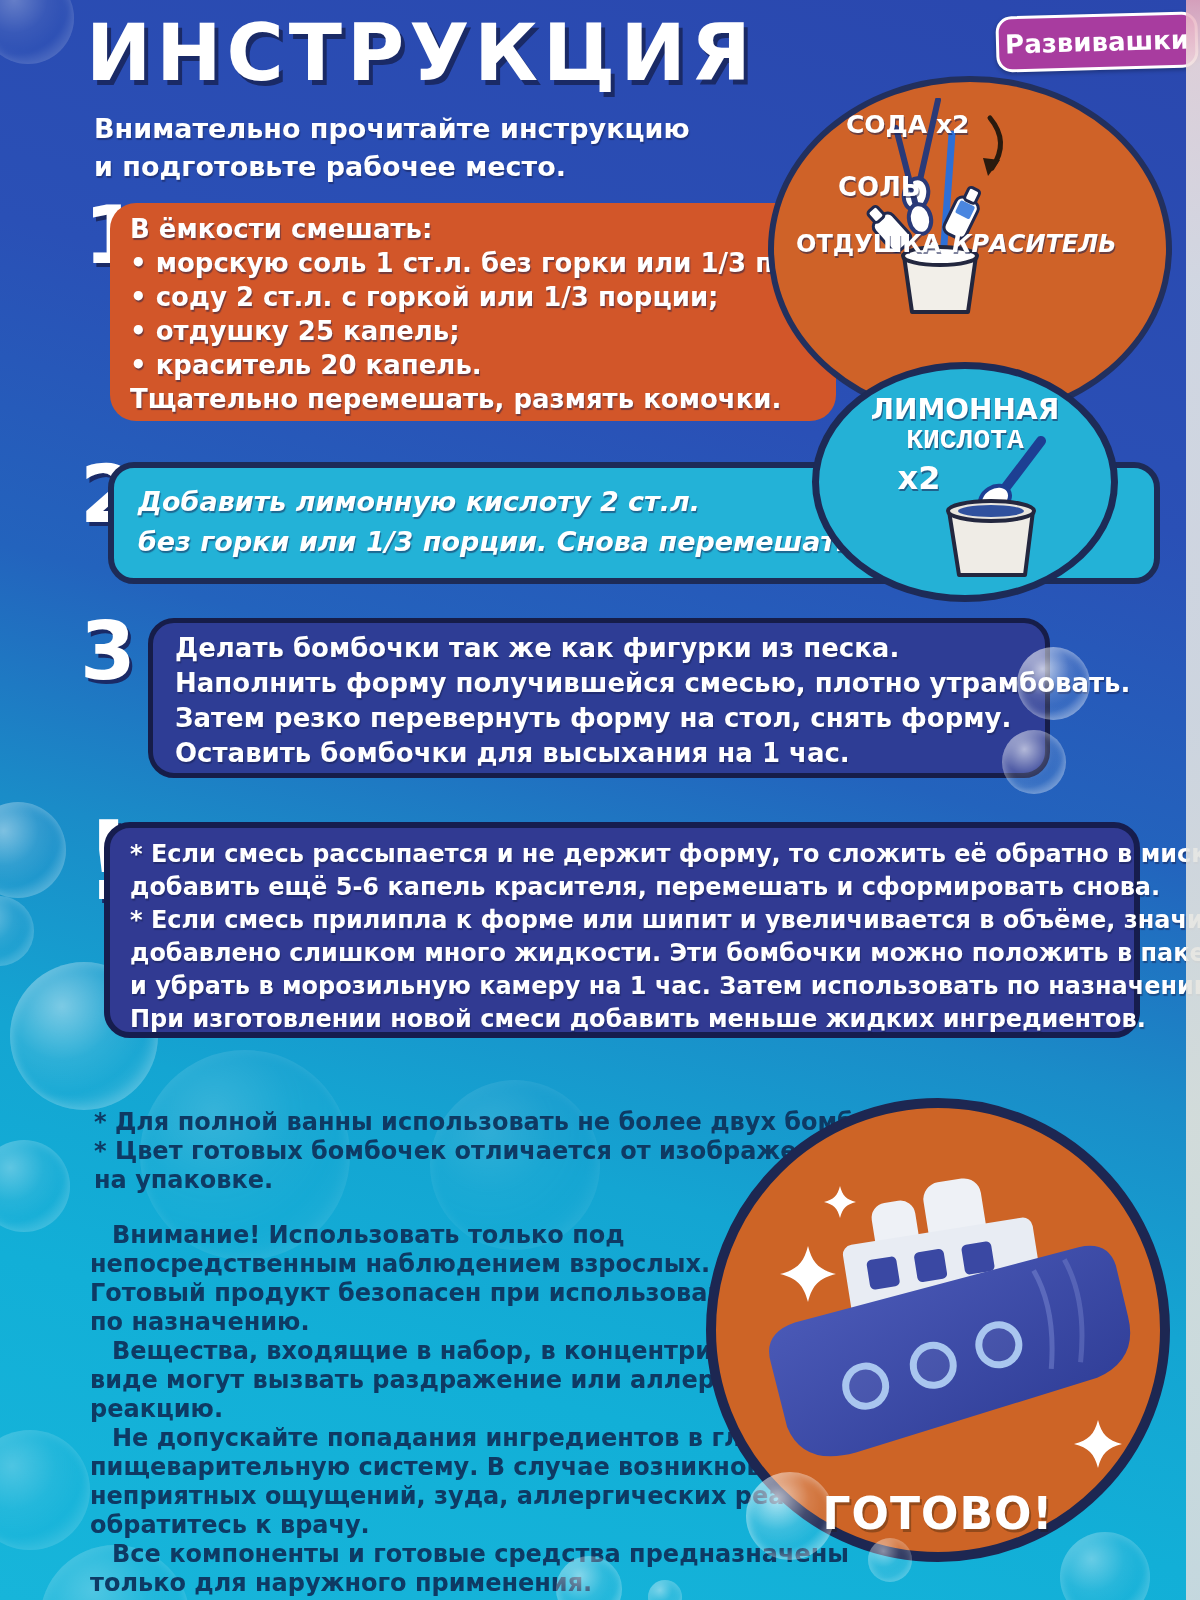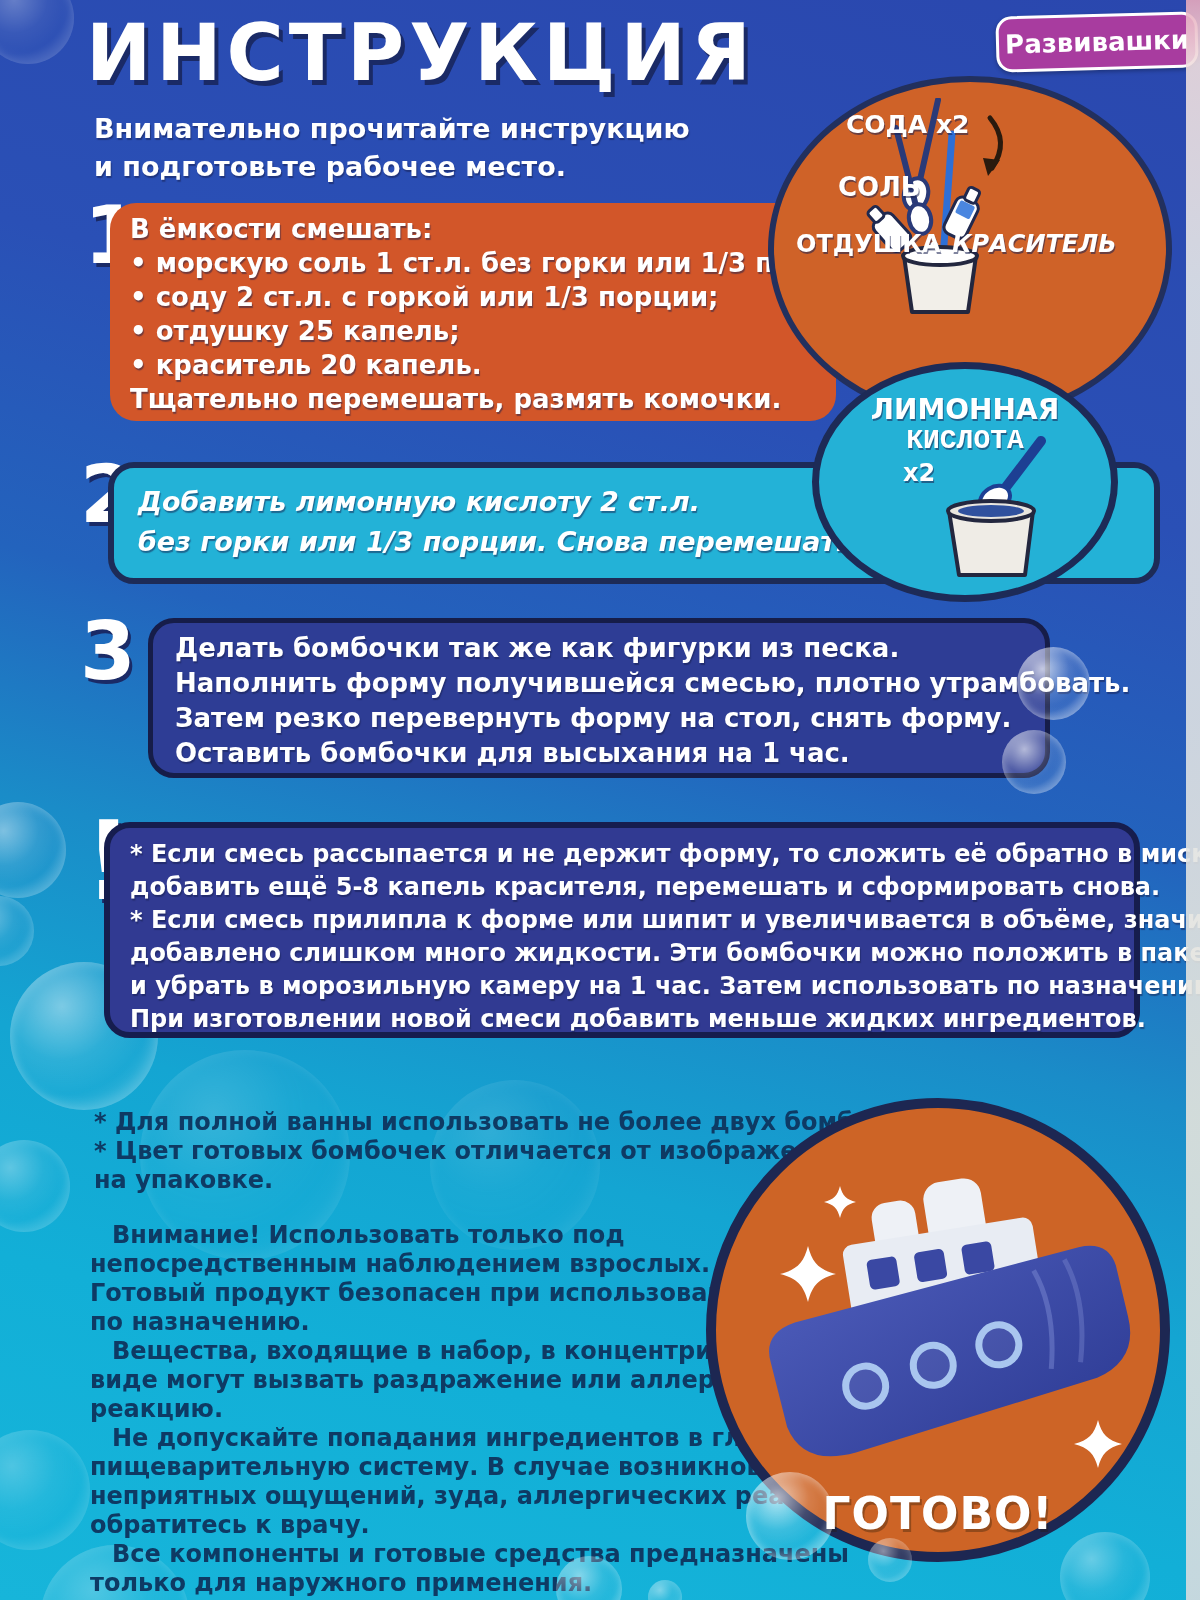--- a/index.html
+++ b/index.html
@@ -114,37 +114,37 @@
         <ellipse cx="66" cy="64" rx="16" ry="12" fill="#fff" stroke="#1d3f93" stroke-width="4" transform="rotate(-32 66 64)"></ellipse>
       </g>
       <g>
         <path d="M20,76 L104,76 L96,140 L30,140 Z" fill="#efece6" stroke="#23273f" stroke-width="4" stroke-linejoin="round"></path>
         <ellipse cx="62" cy="76" rx="43" ry="10" fill="#e9e6df" stroke="#23273f" stroke-width="4"></ellipse>
         <ellipse cx="62" cy="76" rx="33" ry="6" fill="#30519e"></ellipse>
       </g>
     </svg>
     <div class="abs clabel" style="left:0;top:24px;width:100%;text-align:center;font-size:28px;">ЛИМОННАЯ</div>
     <div class="abs clabel" style="left:0;top:56px;width:100%;text-align:center;font-size:28px;font-family:Liberation Mono, monospace;">КИСЛОТА</div>
-    <div class="abs clabel" style="left:-46px;top:90px;width:100%;text-align:center;font-size:24px;">х2</div>
+    <div class="abs clabel" style="left:-46px;top:90px;width:100%;text-align:center;font-size:32px;">х2</div>
   </div>
 
   <div class="abs num" style="left:80px;top:612px;">3</div>
   <div class="abs box" style="left:104px;top:618px;width:902px;height:160px;background:#2e3d95;border:5px solid #161d49;padding:8px 0 0 22px;margin-left:44px;">
     <div class="wtxt s3line line">Делать бомбочки так же как фигурки из песка.</div>
     <div class="wtxt s3line line">Наполнить форму получившейся смесью, плотно утрамбовать.</div>
     <div class="wtxt s3line line">Затем резко перевернуть форму на стол, снять форму.</div>
     <div class="wtxt s3line line">Оставить бомбочки для высыхания на 1 час.</div>
   </div>
   <div class="bubble abs" style="left:1017px;top:647px;width:73px;height:73px;opacity:.9;"></div>
   <div class="bubble abs" style="left:1002px;top:730px;width:64px;height:64px;opacity:.8;"></div>
 
   <div class="abs" style="left:84px;top:808px;font-size:108px;color:#fff;text-shadow:3px 4px 0 #1a2a66;line-height:1;">!</div>
   <div class="abs box" style="left:104px;top:822px;width:1036px;height:216px;background:#313a92;border:6px solid #161d4e;padding:10px 0 0 20px;">
     <div class="wtxt wline line">* Если смесь рассыпается и не держит форму, то сложить её обратно в миску,</div>
-    <div class="wtxt wline line">добавить ещё 5-8 капель красителя, перемешать и сформировать снова.</div>
+    <div class="wtxt wline line">добавить ещё 5-6 капель красителя, перемешать и сформировать снова.</div>
     <div class="wtxt wline line">* Если смесь прилипла к форме или шипит и увеличивается в объёме, значит</div>
     <div class="wtxt wline line">добавлено слишком много жидкости. Эти бомбочки можно положить в пакет</div>
     <div class="wtxt wline line">и убрать в морозильную камеру на 1 час. Затем использовать по назначению.</div>
     <div class="wtxt wline line">При изготовлении новой смеси добавить меньше жидких ингредиентов.</div>
   </div>
 
   <div class="abs" style="left:94px;top:1108px;">
     <div class="dark">* Для полной ванны использовать не более двух бомбочек.</div>
     <div class="dark">* Цвет готовых бомбочек отличается от изображения</div>
     <div class="dark">на упаковке.</div>

